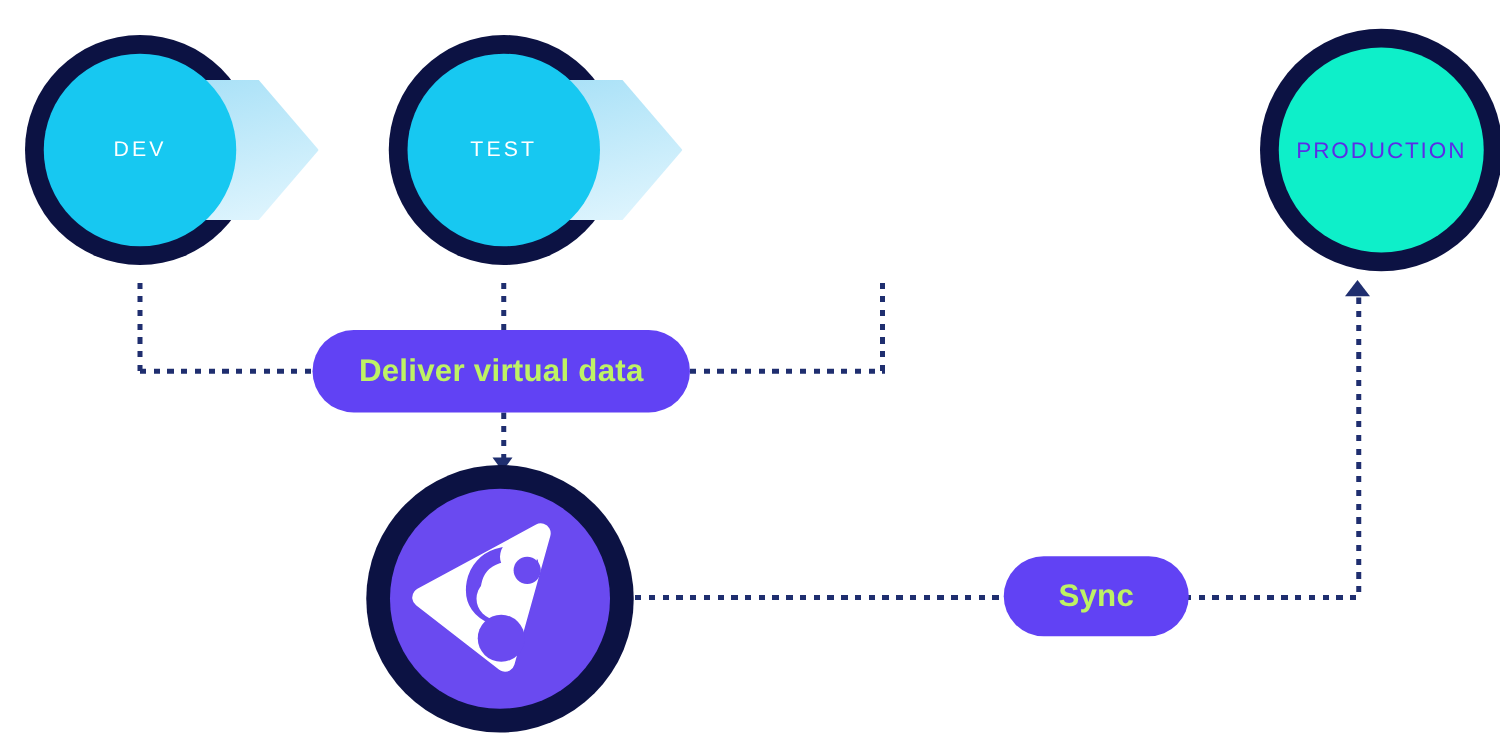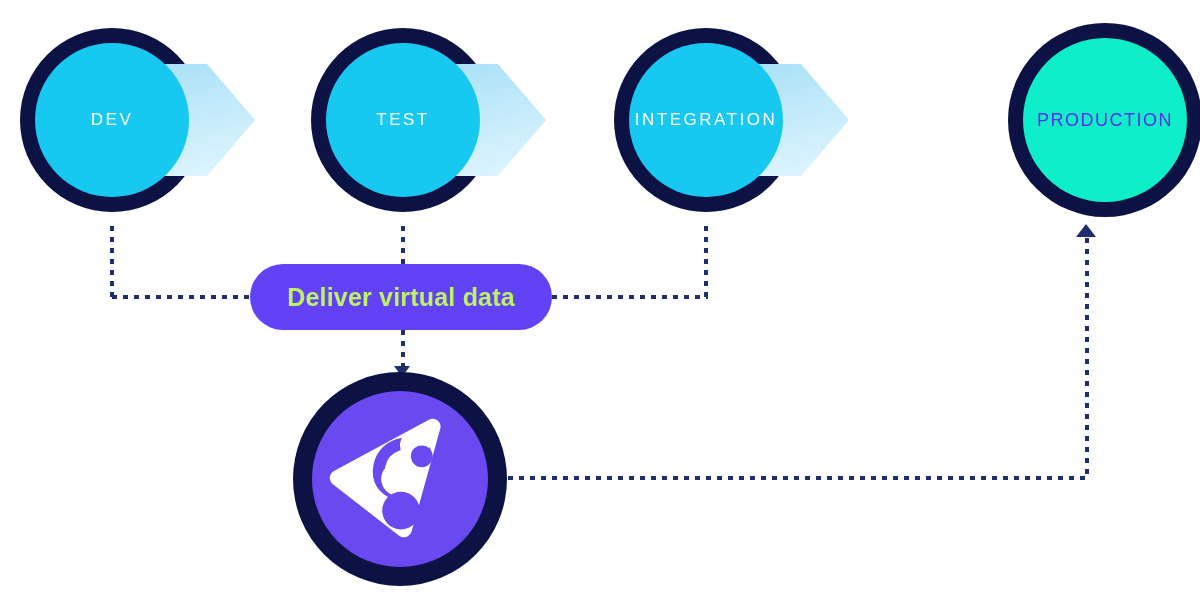--- a/index.html
+++ b/index.html
@@ -115,35 +115,32 @@
     </div>
   </div>
 
   <div class="stage stage-dev">
     <div class="chevron"></div>
     <div class="inner">
       <span class="stage-label">DEV</span>
     </div>
   </div>
 
-  <div class="stage stage-integration">
-    <div class="chevron"></div>
-    <div class="inner">
-      <span class="stage-label">INTEGRATION</span>
-    </div>
-  </div>
 
   <div class="stage stage-production">
     <div class="inner">
       <span class="stage-label">PRODUCTION</span>
     </div>
   </div>
 
   <div class="pill pill-deliver">
     <span>Deliver virtual data</span>
+  </div>
+  <div class="pill pill-sync">
+    <span>Sync</span>
   </div>
 
   <div class="logo-ring">
     <svg width="178" height="178" viewBox="0 0 180 180" aria-hidden="true">
       <circle class="logo-bg" cx="90" cy="90" r="89"></circle>
       <path class="logo-white-stroke" d="M 27 89 L 123 37 L 94 141 Z"></path>
       <path class="logo-band" d="M 115 61 C 100 47 73 55 69 77 C 66 93 75 101 85 105"></path>
       <circle class="logo-white" cx="88" cy="90" r="17"></circle>
       <circle class="logo-cut" cx="91" cy="122" r="19"></circle>
       <circle class="logo-white" cx="105" cy="56" r="15"></circle>

